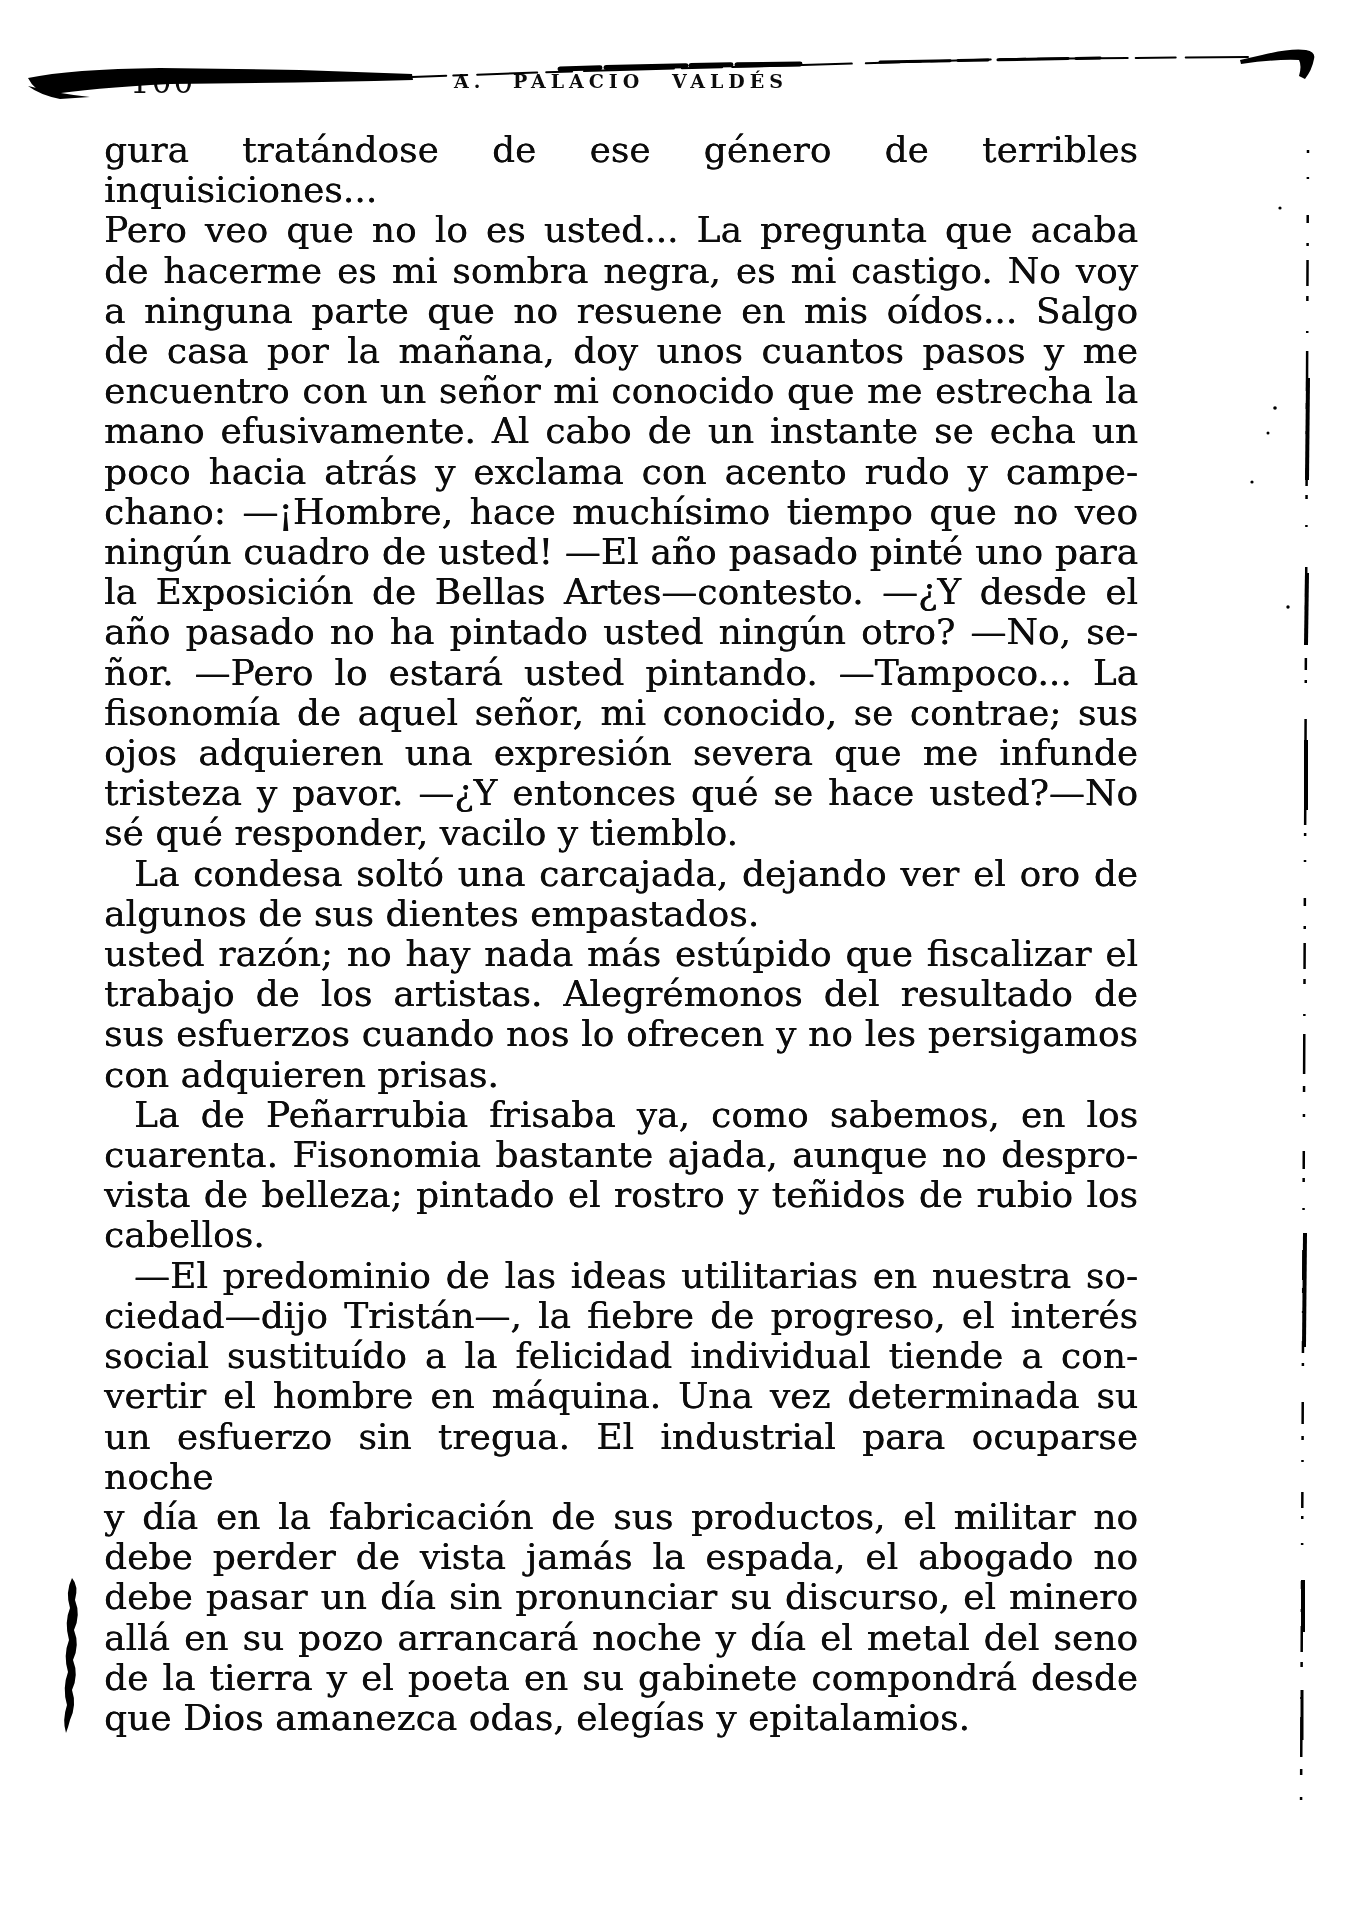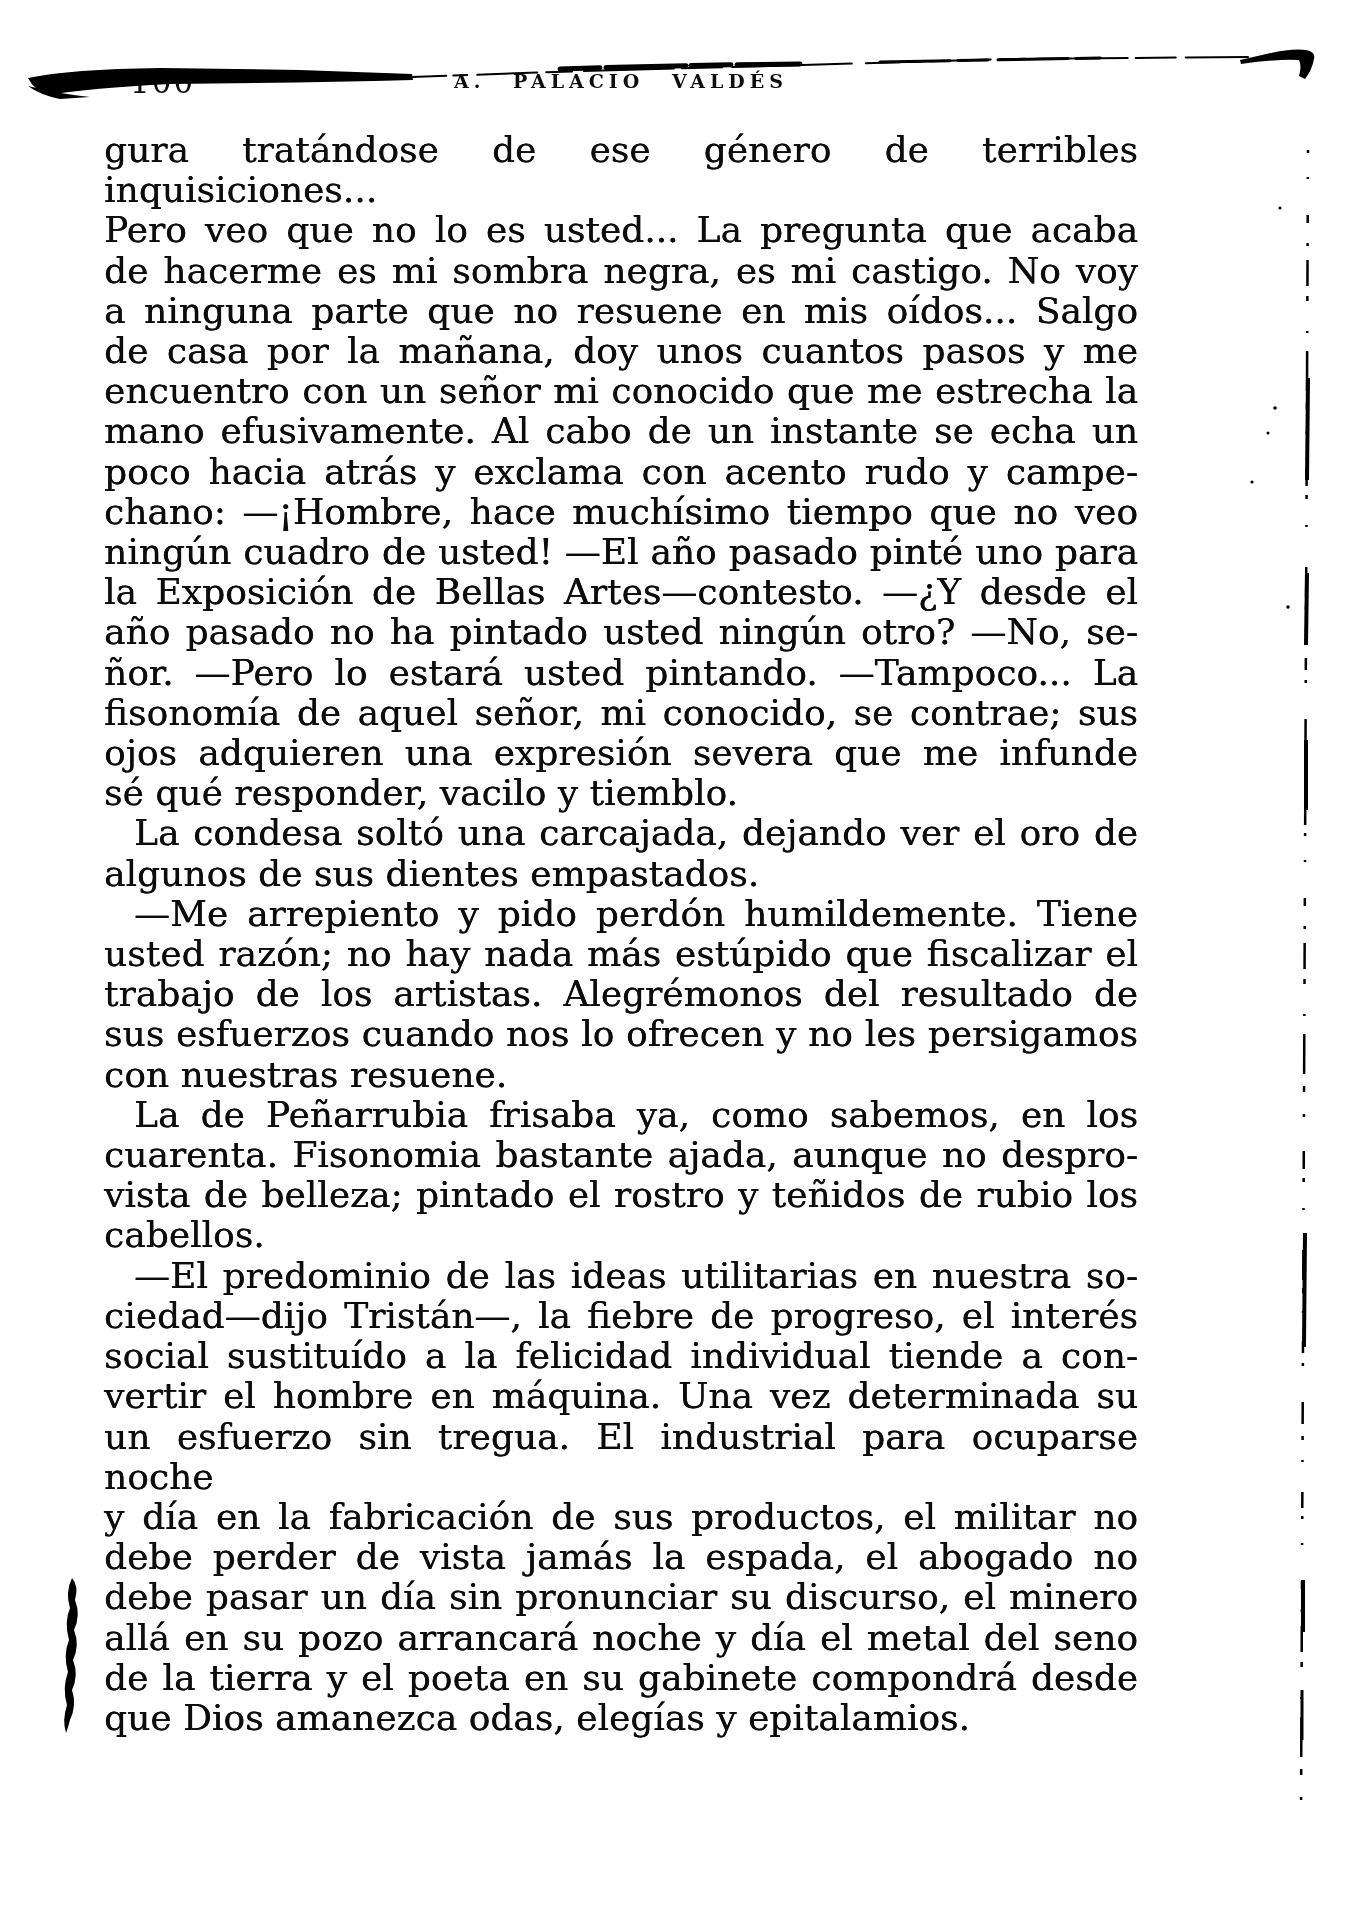--- a/index.html
+++ b/index.html
@@ -68,28 +68,28 @@
     <div class="line j">encuentro con un señor mi conocido que me estrecha la</div>
     <div class="line j">mano efusivamente. Al cabo de un instante se echa un</div>
     <div class="line j">poco hacia atrás y exclama con acento rudo y campe-</div>
     <div class="line j">chano: —¡Hombre, hace muchísimo tiempo que no veo</div>
     <div class="line j">ningún cuadro de usted! —El año pasado pinté uno para</div>
     <div class="line j">la Exposición de Bellas Artes—contesto. —¿Y desde el</div>
     <div class="line j">año pasado no ha pintado usted ningún otro? —No, se-</div>
     <div class="line j">ñor. —Pero lo estará usted pintando. —Tampoco... La</div>
     <div class="line j">fisonomía de aquel señor, mi conocido, se contrae; sus</div>
     <div class="line j">ojos adquieren una expresión severa que me infunde</div>
+    <div class="line j">tristeza y pavor. —¿Y entonces qué se hace usted?—No</div>
     <div class="line l">sé qué responder, vacilo y tiemblo.</div>
     <div class="line j ind">La condesa soltó una carcajada, dejando ver el oro de</div>
     <div class="line l">algunos de sus dientes empastados.</div>
-    <div class="line j ind">—Me arrepiento y pido perdón humildemente. Tiene</div>
     <div class="line j">usted razón; no hay nada más estúpido que fiscalizar el</div>
     <div class="line j">trabajo de los artistas. Alegrémonos del resultado de</div>
     <div class="line j">sus esfuerzos cuando nos lo ofrecen y no les persigamos</div>
-    <div class="line l">con nuestras resuene.</div>
+    <div class="line l">con adquieren prisas.</div>
     <div class="line j ind">La de Peñarrubia frisaba ya, como sabemos, en los</div>
     <div class="line j">cuarenta. Fisonomia bastante ajada, aunque no despro-</div>
     <div class="line j">vista de belleza; pintado el rostro y teñidos de rubio los</div>
     <div class="line l">cabellos.</div>
     <div class="line j ind">—El predominio de las ideas utilitarias en nuestra so-</div>
     <div class="line j">ciedad—dijo Tristán—, la fiebre de progreso, el interés</div>
     <div class="line j">social sustituído a la felicidad individual tiende a con-</div>
     <div class="line j">vertir el hombre en máquina. Una vez determinada su</div>
     <div class="line j">un esfuerzo sin tregua. El industrial para ocuparse noche</div>
     <div class="line j">y día en la fabricación de sus productos, el militar no</div>

